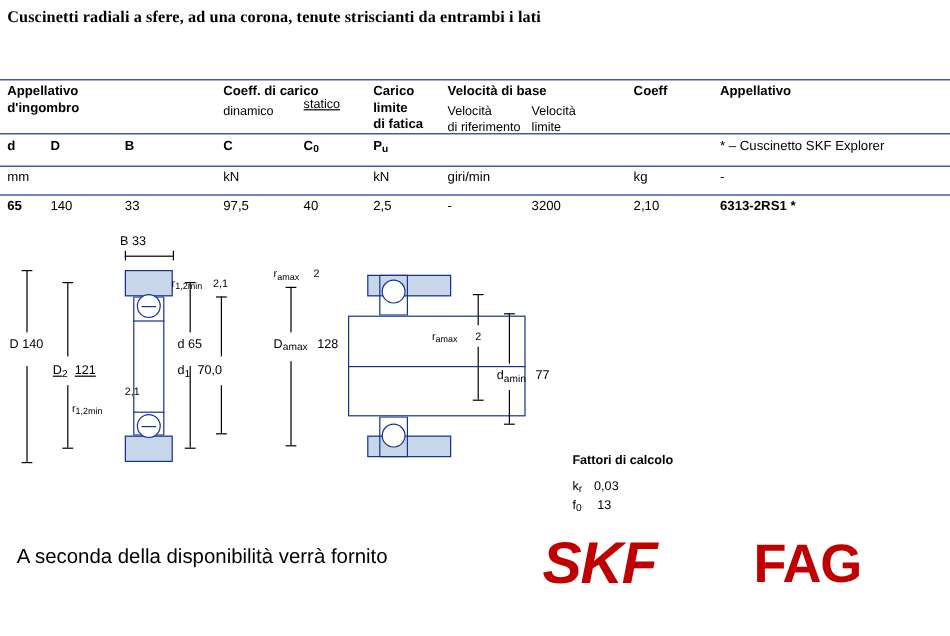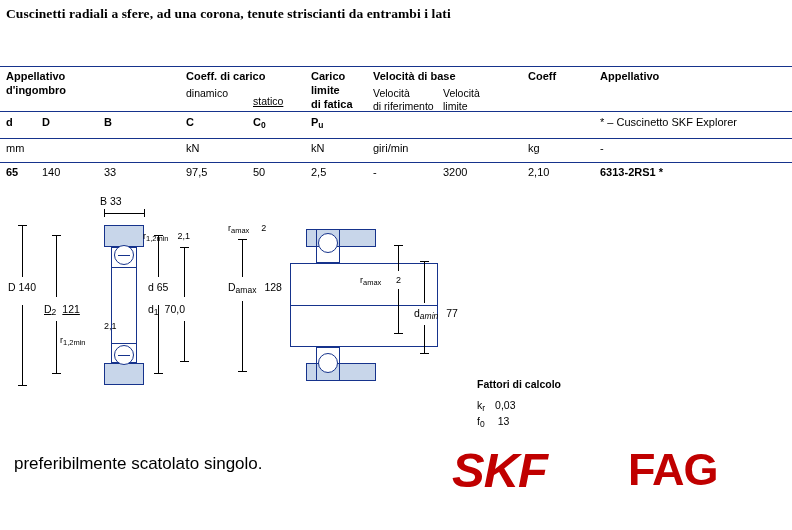--- a/index.html
+++ b/index.html
@@ -85,21 +85,21 @@
   <div class="rule r2"></div>
   <div class="rule r3"></div>
   <div class="rule r4"></div>
 
   <div class="cellrow" style="top:4px;">
     <span class="c hdr x-d" style="top:0;">Appellativo</span>
     <span class="c hdr x-d" style="top:14px;">d'ingombro</span>
 
     <span class="c hdr x-C" style="top:0;">Coeff. di carico</span>
     <span class="c sub x-C" style="top:17px;text-align:center;">dinamico</span>
-    <span class="c sub x-C0" style="top:25px;text-decoration:underline;">statico</span>
+    <span class="c sub x-C0" style="top:11px;text-decoration:underline;">statico</span>
 
     <span class="c hdr x-Pu" style="top:0;">Carico</span>
     <span class="c hdr x-Pu" style="top:14px;">limite</span>
     <span class="c hdr x-Pu" style="top:28px;">di fatica</span>
 
     <span class="c hdr x-vref" style="top:0;">Velocità di base</span>
     <span class="c sub x-vref" style="top:17px;">Velocità</span>
     <span class="c sub x-vref" style="top:30px;">di riferimento</span>
     <span class="c sub x-vlim" style="top:17px;">Velocità</span>
     <span class="c sub x-vlim" style="top:30px;">limite</span>
@@ -125,21 +125,21 @@
     <span class="c val x-vref">giri/min</span>
     <span class="c val x-mass">kg</span>
     <span class="c val x-app">-</span>
   </div>
 
   <div class="cellrow" style="top:100px;">
     <span class="c valb x-d">65</span>
     <span class="c val x-D">140</span>
     <span class="c val x-B">33</span>
     <span class="c val x-C">97,5</span>
-    <span class="c val x-C0">50</span>
+    <span class="c val x-C0">40</span>
     <span class="c val x-Pu">2,5</span>
     <span class="c val x-vref">-</span>
     <span class="c val x-vlim">3200</span>
     <span class="c val x-mass">2,10</span>
     <span class="c valb x-app">6313-2RS1 *</span>
   </div>
 </div>
 
 <div class="draw" style="left:0;top:195px;width:230px;height:190px;">
 
@@ -211,29 +211,29 @@
   <div class="ln lnh" style="left:10px;top:44px;width:9px;"></div>
   <div class="ln lnh" style="left:10px;top:176px;width:9px;"></div>
 
   <div class="lblsm" style="left:132px;top:80px;"><span>r</span><span style="font-size:7.5px;vertical-align:-2px;">amax</span></div>
   <div class="lblsm" style="left:168px;top:80px;">2</div>
   <div class="ln lnv" style="left:170px;top:50px;height:26px;"></div>
   <div class="ln lnv" style="left:170px;top:94px;height:44px;"></div>
   <div class="ln lnh" style="left:166px;top:50px;width:9px;"></div>
   <div class="ln lnh" style="left:166px;top:138px;width:9px;"></div>
 
-  <div class="lbl" style="left:186px;top:112px;"><span>d</span><span style="font-size:8.5px;vertical-align:-2px;font-style:italic;">amin</span><span style="margin-left:8px;margin-top:40px;">77</span></div>
+  <div class="lbl" style="left:186px;top:112px;"><span>d</span><span style="font-size:8.5px;vertical-align:-2px;">amin</span><span style="margin-left:8px;margin-top:40px;">77</span></div>
   <div class="ln lnv" style="left:196px;top:66px;height:42px;"></div>
   <div class="ln lnv" style="left:196px;top:130px;height:28px;"></div>
   <div class="ln lnh" style="left:192px;top:66px;width:9px;"></div>
   <div class="ln lnh" style="left:192px;top:158px;width:9px;"></div>
 </div>
 
 <div class="fact" style="left:477px;top:378px;font-weight:bold;">Fattori di calcolo</div>
 <div class="fact" style="left:477px;top:399px;"><span>k</span><span style="font-size:8.5px;vertical-align:-2px;">r</span><span style="margin-left:10px;">0,03</span></div>
 <div class="fact" style="left:477px;top:415px;"><span>f</span><span style="font-size:8.5px;vertical-align:-2px;">0</span><span style="margin-left:13px;">13</span></div>
 
 <div class="bottom">
-  <div>preferibilmente scatolato singolo.</div>
+  <div>A seconda della disponibilità verrà fornito</div>
 </div>
 
 <div class="skf">SKF</div>
 <div class="fag">FAG</div>
 
 </body></html>

